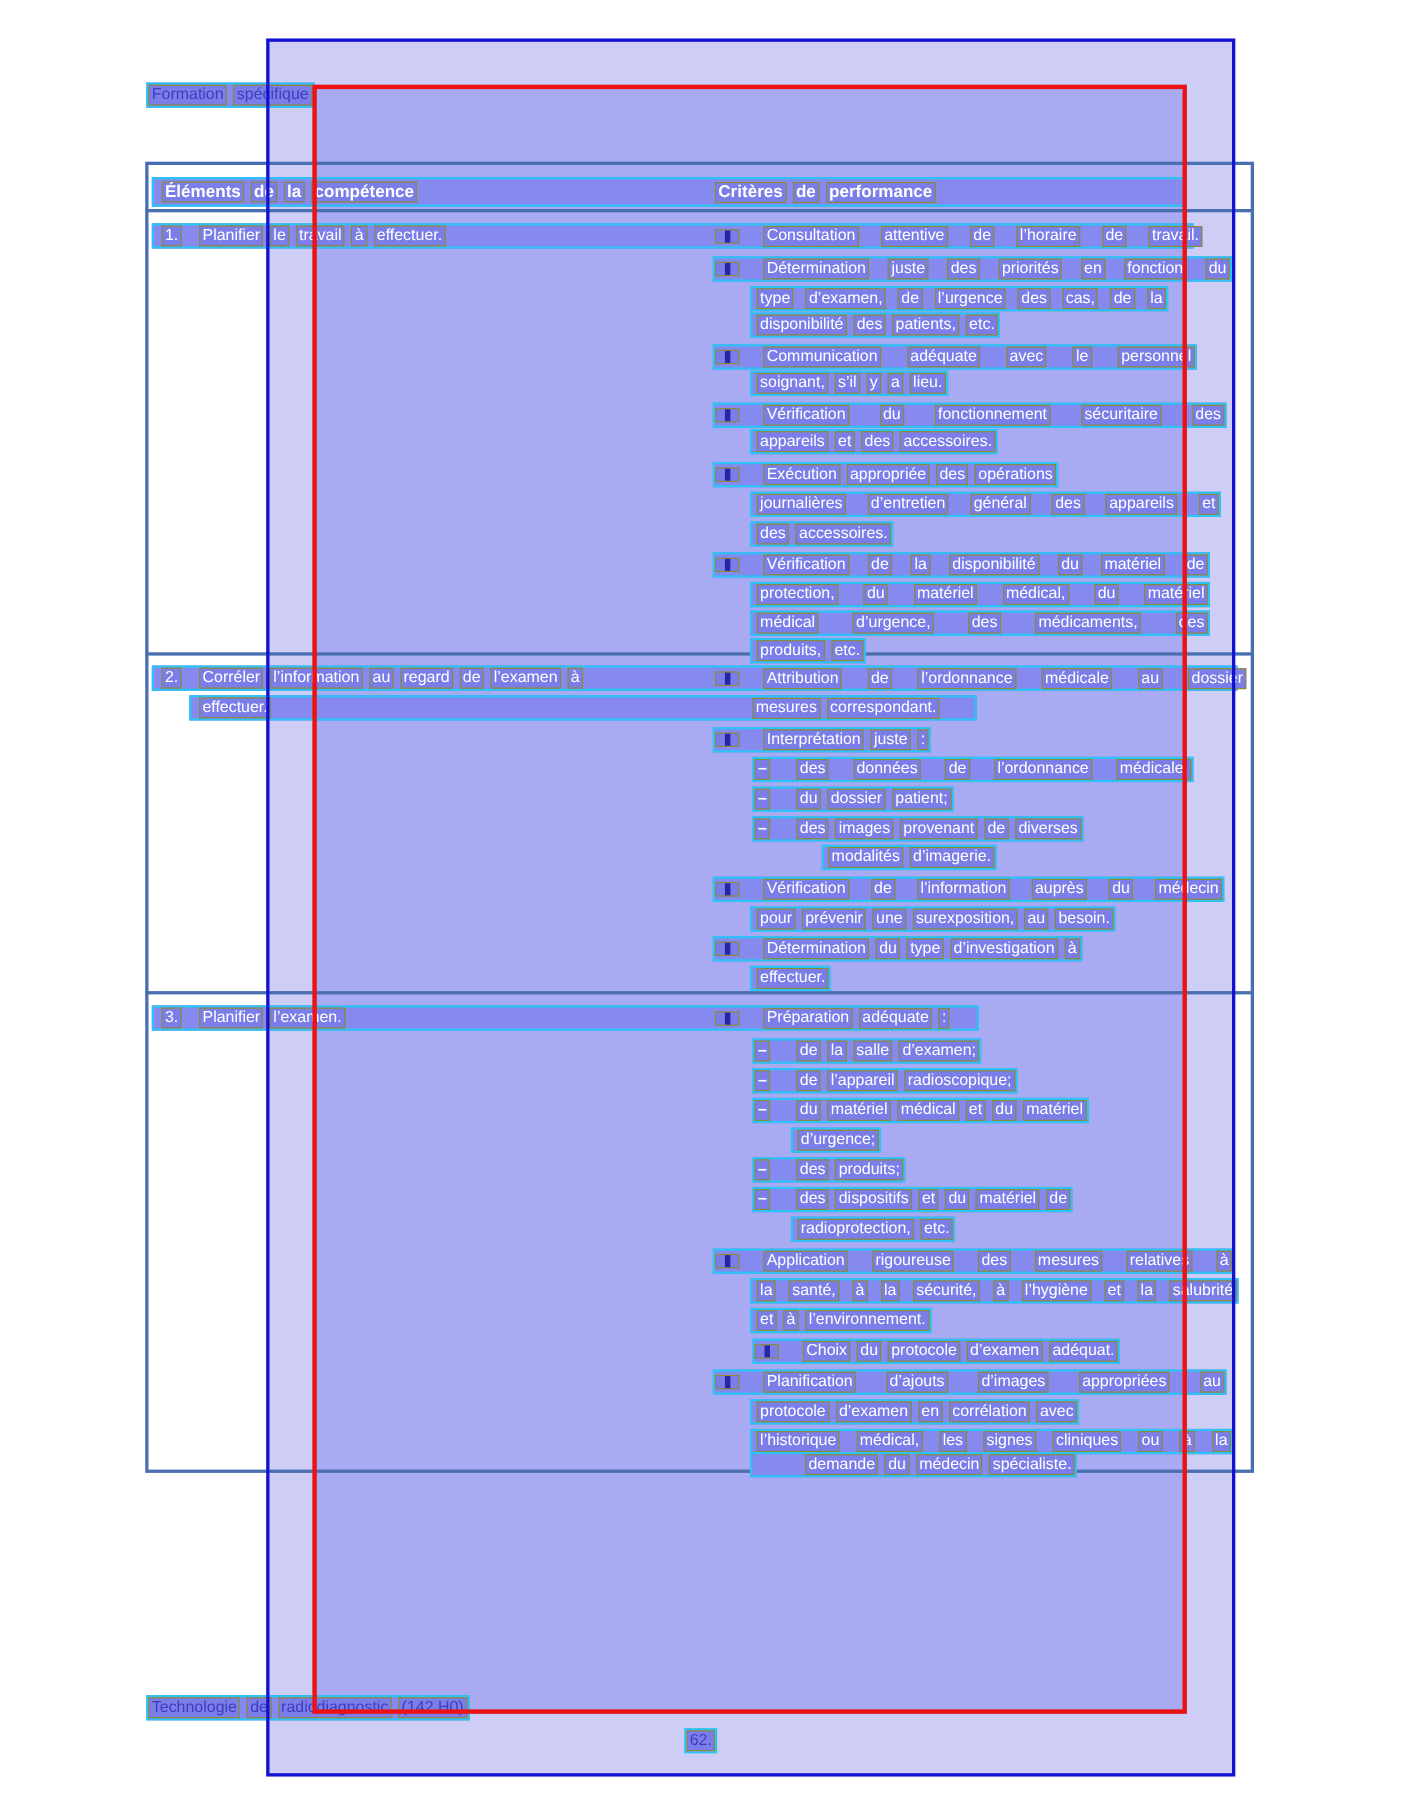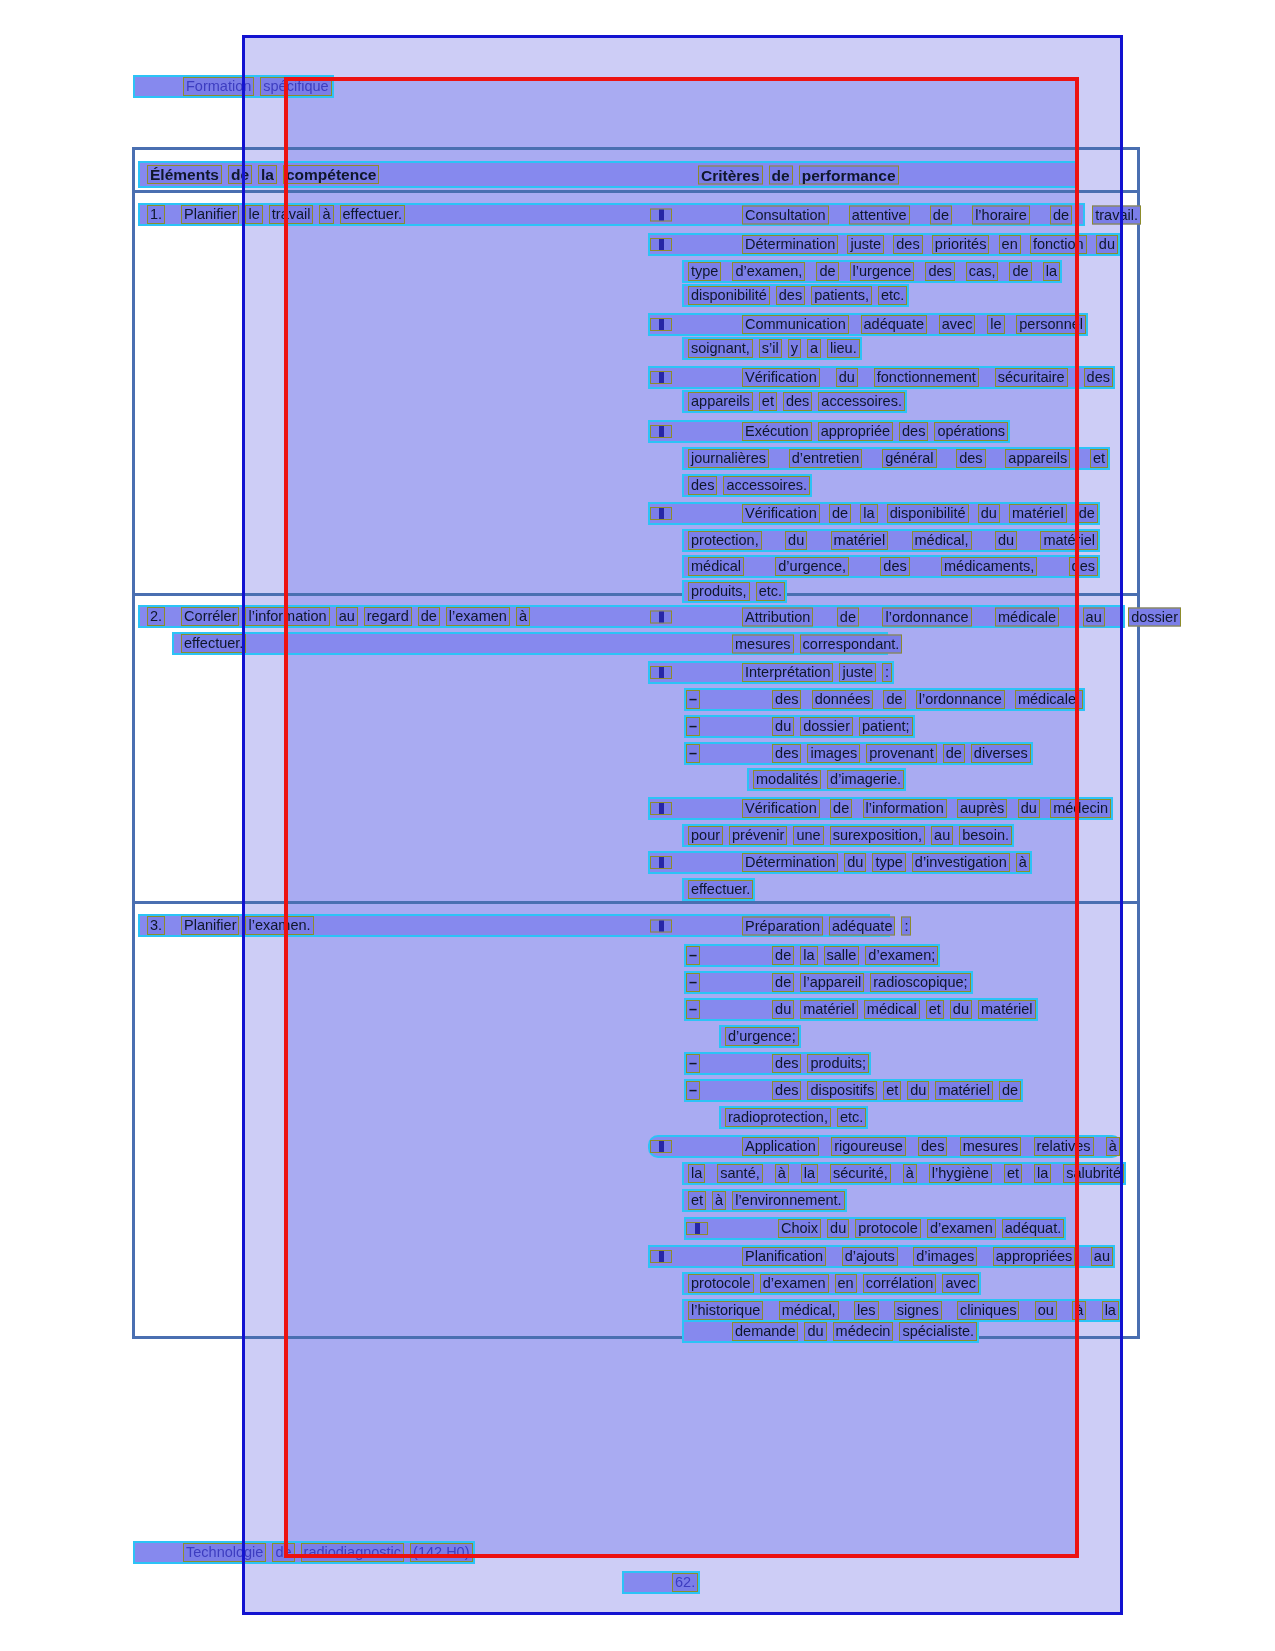--- a/index.html
+++ b/index.html
@@ -19,29 +19,29 @@
   
   .ov-edge{position:absolute;box-sizing:border-box;background:transparent;}
   .ov-edge.blue{left:242px;top:35px;width:881px;height:1580px;border:3px solid #1212d0;z-index:6;}
   .ov-edge.red{left:284px;top:77px;width:795px;height:1481px;border:4px solid #ec1212;z-index:6;}
 
   #lines-layer{position:absolute;left:0;top:0;width:1275px;height:1651px;z-index:4;}
 
   
   .line{position:absolute;height:23px;box-sizing:border-box;background:#8689ee;
         border:2px solid #2cc3f6;display:flex;align-items:center;white-space:nowrap;
-        font-size:14.5px;color:#0f172a;}
+        font-size:14.5px;color:#ffffff;}
   .k-h{height:27px;font-weight:bold;font-size:15.5px;}
 
   .cell{display:flex;align-items:center;gap:6px;}
   .cell-left{margin-left:7px;}
   .cell-right{position:absolute;left:510px;top:50%;transform:translateY(-50%);
               display:flex;align-items:center;}
 
-  .txt{display:flex;align-items:center;gap:6px;margin-left:48px;}
+  .txt{display:flex;align-items:center;gap:6px;}
   .txt.just{justify-content:space-between;gap:0;}
 
   .w{background:#7b7ee8;border:1px solid #8d8c2a;padding:0 2px;line-height:17px;display:inline-block;}
   .num{margin-right:10px;}
 
   .mark{width:16px;display:flex;justify-content:center;align-items:center;margin-right:22px;flex:none;}
   .bullet-glyph{display:inline-block;width:5px;height:11px;background:#2626a6;}
   .mark-d{margin-right:24px;font-weight:bold;flex:none;}
 
   .k-c .txt,.k-sc .txt{margin-left:4px;}
@@ -426,21 +426,21 @@
           <span class="w">matériel</span>
           <span class="w">de</span>
         </div>
       </div>
       <div class="line k-sc" style="left: 719px; top: 1106px;">
         <div class="txt">
           <span class="w">radioprotection,</span>
           <span class="w">etc.</span>
         </div>
       </div>
-      <div class="line k-b" style="left: 648px; top: 1135px; width: 474px; border-radius: 10px;">
+      <div class="line k-b" style="left: 648px; top: 1135px; width: 474px;">
         <span class="w mark">
           <span class="bullet-glyph"></span>
         </span>
         <div class="txt just" style="flex: 1 1 0%;">
           <span class="w">Application</span>
           <span class="w">rigoureuse</span>
           <span class="w">des</span>
           <span class="w">mesures</span>
           <span class="w">relatives</span>
           <span class="w">à</span>

